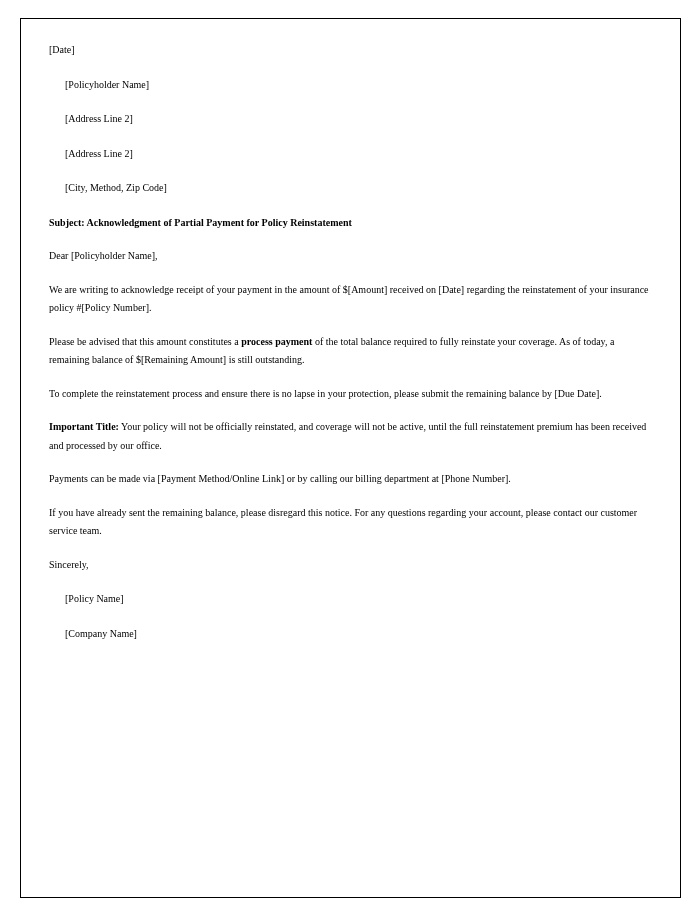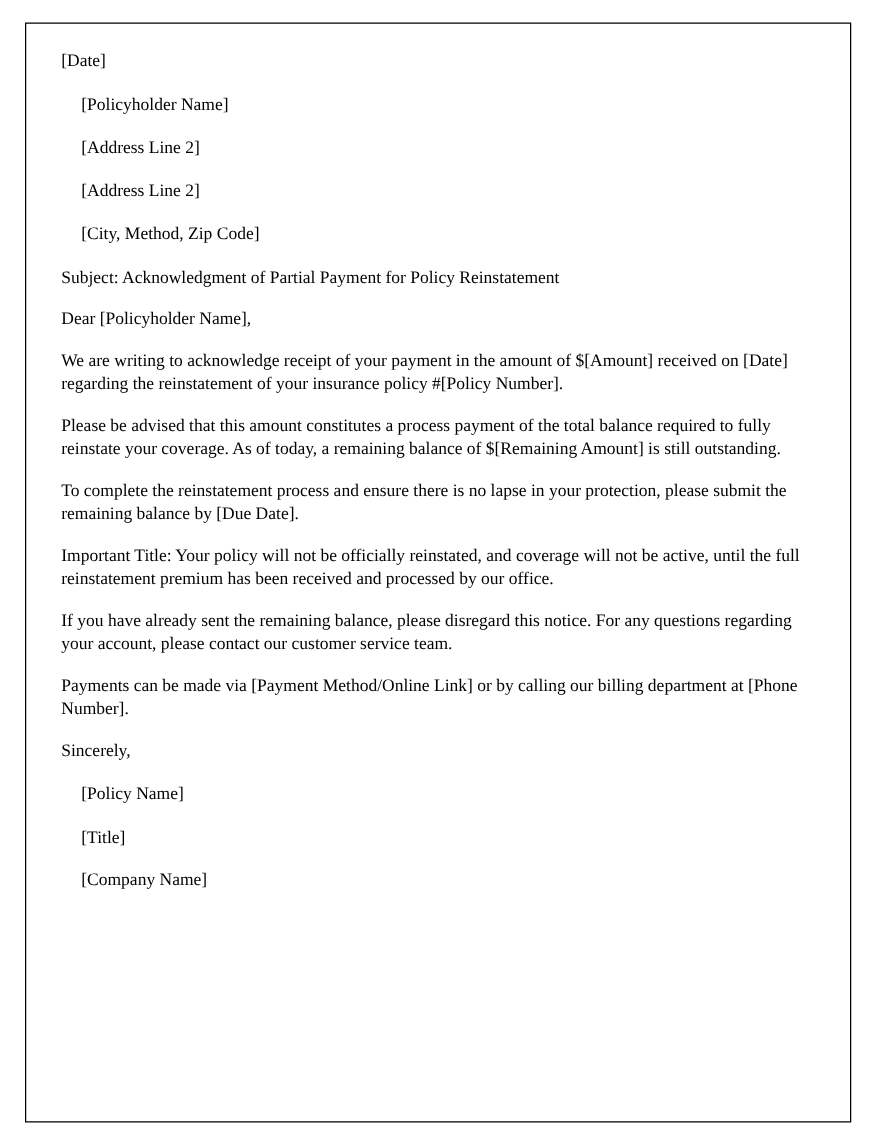--- a/index.html
+++ b/index.html
@@ -17,31 +17,31 @@
     left: 20px;
     top: 18px;
     width: 661px;
     height: 880px;
     border: 1px solid #000000;
     background: #ffffff;
     padding: 22px 28px;
     overflow: hidden;
   }
   .letter {
-    font-size: 14px;
+    font-size: 10px;
     line-height: 18.5px;
   }
   p, .block {
     margin: 0 0 15px 0;
   }
   .line {
     margin: 16px;
   }
   .bold {
-    font-weight: normal;
+    font-weight: bold;
   }
 </style>
 </head>
 <body>
 
 <div class="page">
   <div class="letter">
 
     <p>[Date]</p>
 
@@ -57,26 +57,25 @@
     <p>Dear [Policyholder Name],</p>
 
     <p>We are writing to acknowledge receipt of your payment in the amount of $[Amount] received on [Date] regarding the reinstatement of your insurance policy #[Policy Number].</p>
 
     <p><span>Please be advised that this amount constitutes a </span><span class="bold">process payment</span><span> of the total balance required to fully reinstate your coverage. As of today, a remaining balance of $[Remaining Amount] is still outstanding.</span></p>
 
     <p>To complete the reinstatement process and ensure there is no lapse in your protection, please submit the remaining balance by [Due Date].</p>
 
     <p><span class="bold">Important Title:</span><span> Your policy will not be officially reinstated, and coverage will not be active, until the full reinstatement premium has been received and processed by our office.</span></p>
 
+    <p>Payments can be made via [Payment Method/Online Link] or by calling our billing department at [Phone Number].</p>
+
     <p>If you have already sent the remaining balance, please disregard this notice. For any questions regarding your account, please contact our customer service team.</p>
-
-    <p>Payments can be made via [Payment Method/Online Link] or by calling our billing department at [Phone Number].</p>
 
     <p>Sincerely,</p>
 
     <div class="block">
       <div class="line">[Policy Name]</div>
-      <div class="line">[Title]</div>
       <div class="line">[Company Name]</div>
     </div>
 
   </div>
 </div>
 
 </body></html>

